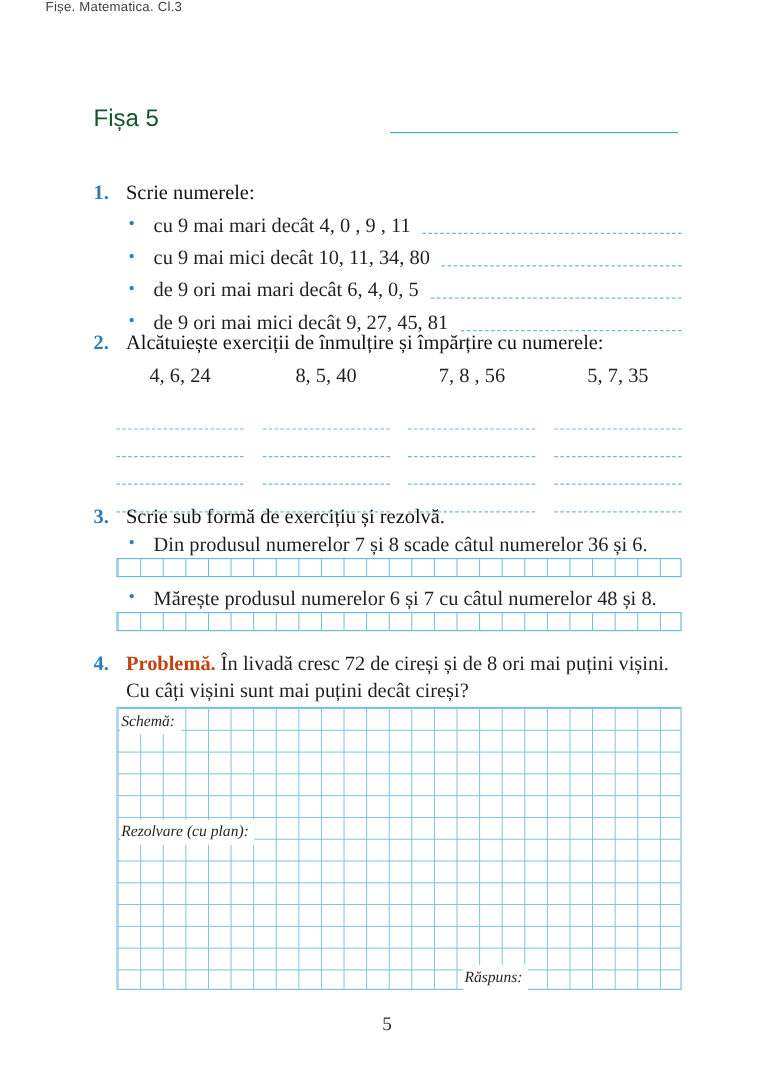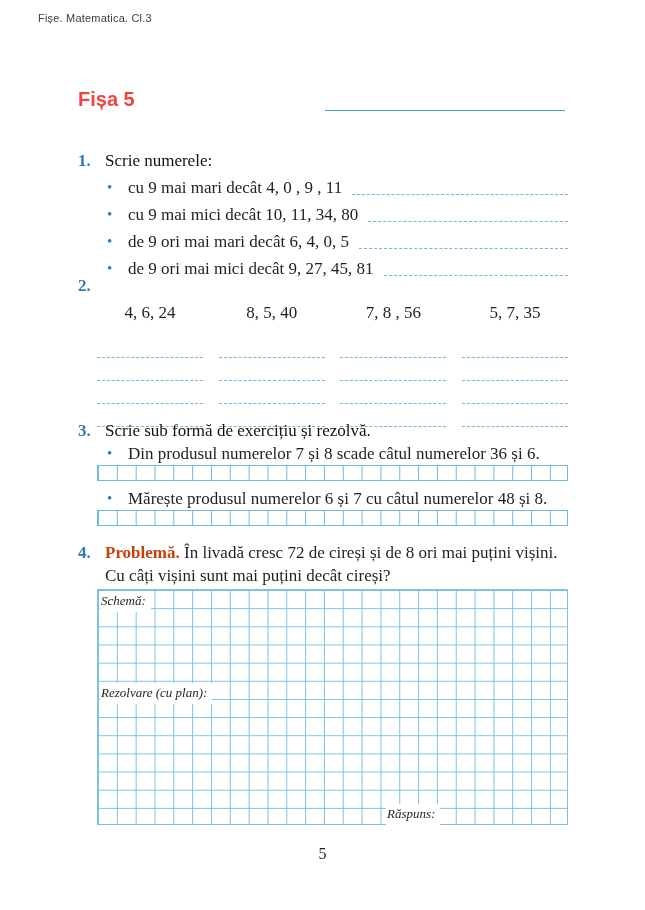--- a/index.html
+++ b/index.html
@@ -7,33 +7,33 @@
     position: relative;
     width: 645px;
     height: 910px;
     background: #ffffff;
     font-family: "Liberation Serif", serif;
     color: #1f1f1f;
     overflow: hidden;
   }
   .header-tag {
     position: absolute;
-    left: 38px; top: 12px;
+    left: 38px; top: 0;
     font-family: "Liberation Sans", sans-serif;
     font-size: 11px;
     color: #3d3d3d;
     letter-spacing: .2px;
   }
   .title {
     position: absolute;
     left: 78px; top: 88px;
     font-family: "Liberation Sans", sans-serif;
-    font-weight: bold;
+    font-weight: normal;
     font-size: 20px;
-    color: #ef4444;
+    color: #14532d;
   }
   .name-line {
     position: absolute;
     left: 325px; top: 96px;
     width: 240px; height: 14px;
     border-bottom: 1.5px solid #49a5cf;
   }
   .section { position: absolute; left: 78px; width: 490px; font-size: 17px; }
   .sec-head { display: flex; line-height: 22px; }
   .sec-num { width: 27px; color: #2d7cb8; font-weight: bold; flex: 0 0 27px; }
@@ -140,20 +140,21 @@
     <div class="b-row">
       <span class="dot">•</span>
       <span class="b-text">de 9 ori mai mici decât 9, 27, 45, 81</span>
       <span class="dash-fill"></span>
     </div>
   </div>
 
   <div class="section" style="top:275px;">
     <div class="sec-head">
       <span class="sec-num">2.</span>
+      <span class="sec-title">Alcătuiește exerciții de înmulțire și împărțire cu numerele:</span>
     </div>
     <div class="num-groups">
       <span>4, 6, 24</span>
       <span>8, 5, 40</span>
       <span>7, 8 , 56</span>
       <span>5, 7, 35</span>
     </div>
     <div style="height:10px;"></div>
     <div class="dash-grid">
       <div class="dash-row">

